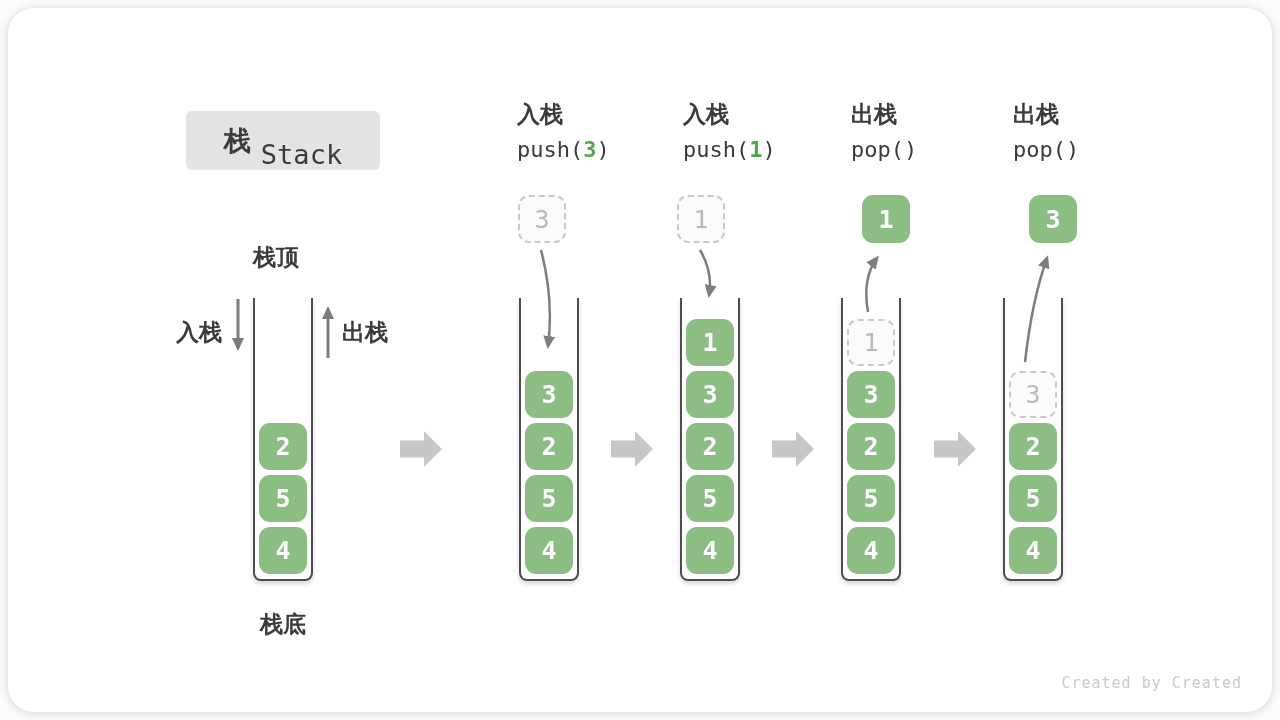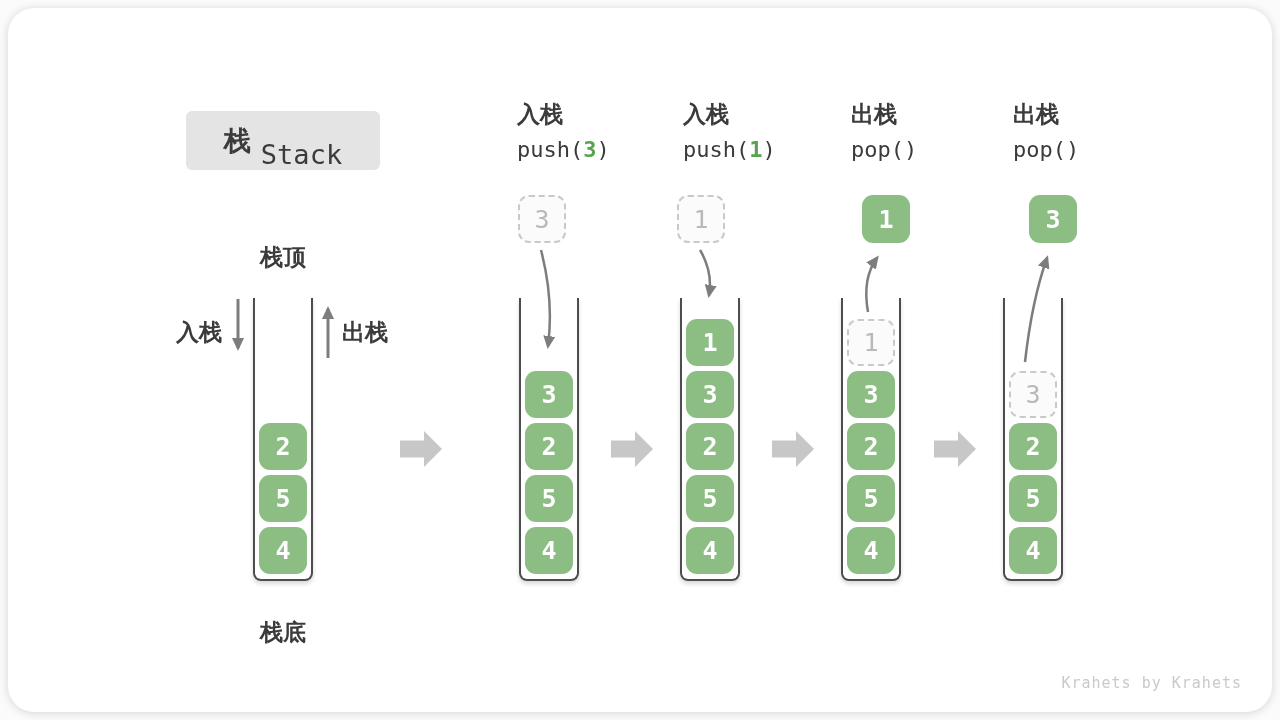--- a/index.html
+++ b/index.html
@@ -16,22 +16,22 @@
 
   
   .op{position:absolute;top:100px;color:#3b3b3b;}
   .op-name{font-size:23px;font-weight:bold;line-height:28px;}
   .op-code{font-family:"DejaVu Sans Mono",monospace;font-size:22px;margin-top:9px;white-space:pre;}
   .op-arg{color:#56a44e;font-weight:bold;}
   .op1{left:517px;} .op2{left:683px;} .op3{left:851px;} .op4{left:1013px;}
 
   
   .anno{position:absolute;color:#3b3b3b;font-size:23px;font-weight:bold;}
-  .anno-top{left:253px;top:242px;width:60px;text-align:center;}
-  .anno-bottom{left:253px;top:609px;width:60px;text-align:center;margin-top:8px;}
+  .anno-top{left:253px;top:242px;width:60px;text-align:left;}
+  .anno-bottom{left:253px;top:609px;width:60px;text-align:center;}
   .anno-in{left:150px;top:317px;width:72px;text-align:right;}
   .anno-out{left:342px;top:317px;width:72px;text-align:left;}
 
   
   .stack{position:absolute;top:298px;width:60px;height:283px;box-sizing:border-box;
          border-left:2px solid #4d4d4d;border-right:2px solid #4d4d4d;border-bottom:2px solid #4d4d4d;
          border-radius:0 0 8px 8px;background:#ffffff;box-shadow:0 3px 4px rgba(0,0,0,0.15);}
   .s1{left:253px;} .s2{left:519px;} .s3{left:680px;} .s4{left:841px;} .s5{left:1003px;}
 
   .cell{position:absolute;left:4px;width:48px;height:47px;border-radius:11px;box-sizing:border-box;
@@ -142,14 +142,14 @@
 
     <path d="M 868 312 Q 862 278 877 258" stroke="#7d7d7d" stroke-width="2.5" fill="none" marker-end="url(#ah)"></path>
     <path d="M 1025 362 Q 1032 300 1047 258" stroke="#7d7d7d" stroke-width="2.5" fill="none" marker-end="url(#ah)"></path>
 
     <polygon points="400,440.5 424,440.5 424,431 442,449 424,467 424,457.5 400,457.5" fill="#c7c7c7"></polygon>
     <polygon points="611,440.5 635,440.5 635,431 653,449 635,467 635,457.5 611,457.5" fill="#c7c7c7"></polygon>
     <polygon points="772,440.5 796,440.5 796,431 814,449 796,467 796,457.5 772,457.5" fill="#c7c7c7"></polygon>
     <polygon points="934,440.5 958,440.5 958,431 976,449 958,467 958,457.5 934,457.5" fill="#c7c7c7"></polygon>
   </svg>
 
-  <div class="watermark">Krahets by Krahets</div>
+  <div class="watermark">Created by Created</div>
 </div>
 
 </body></html>

